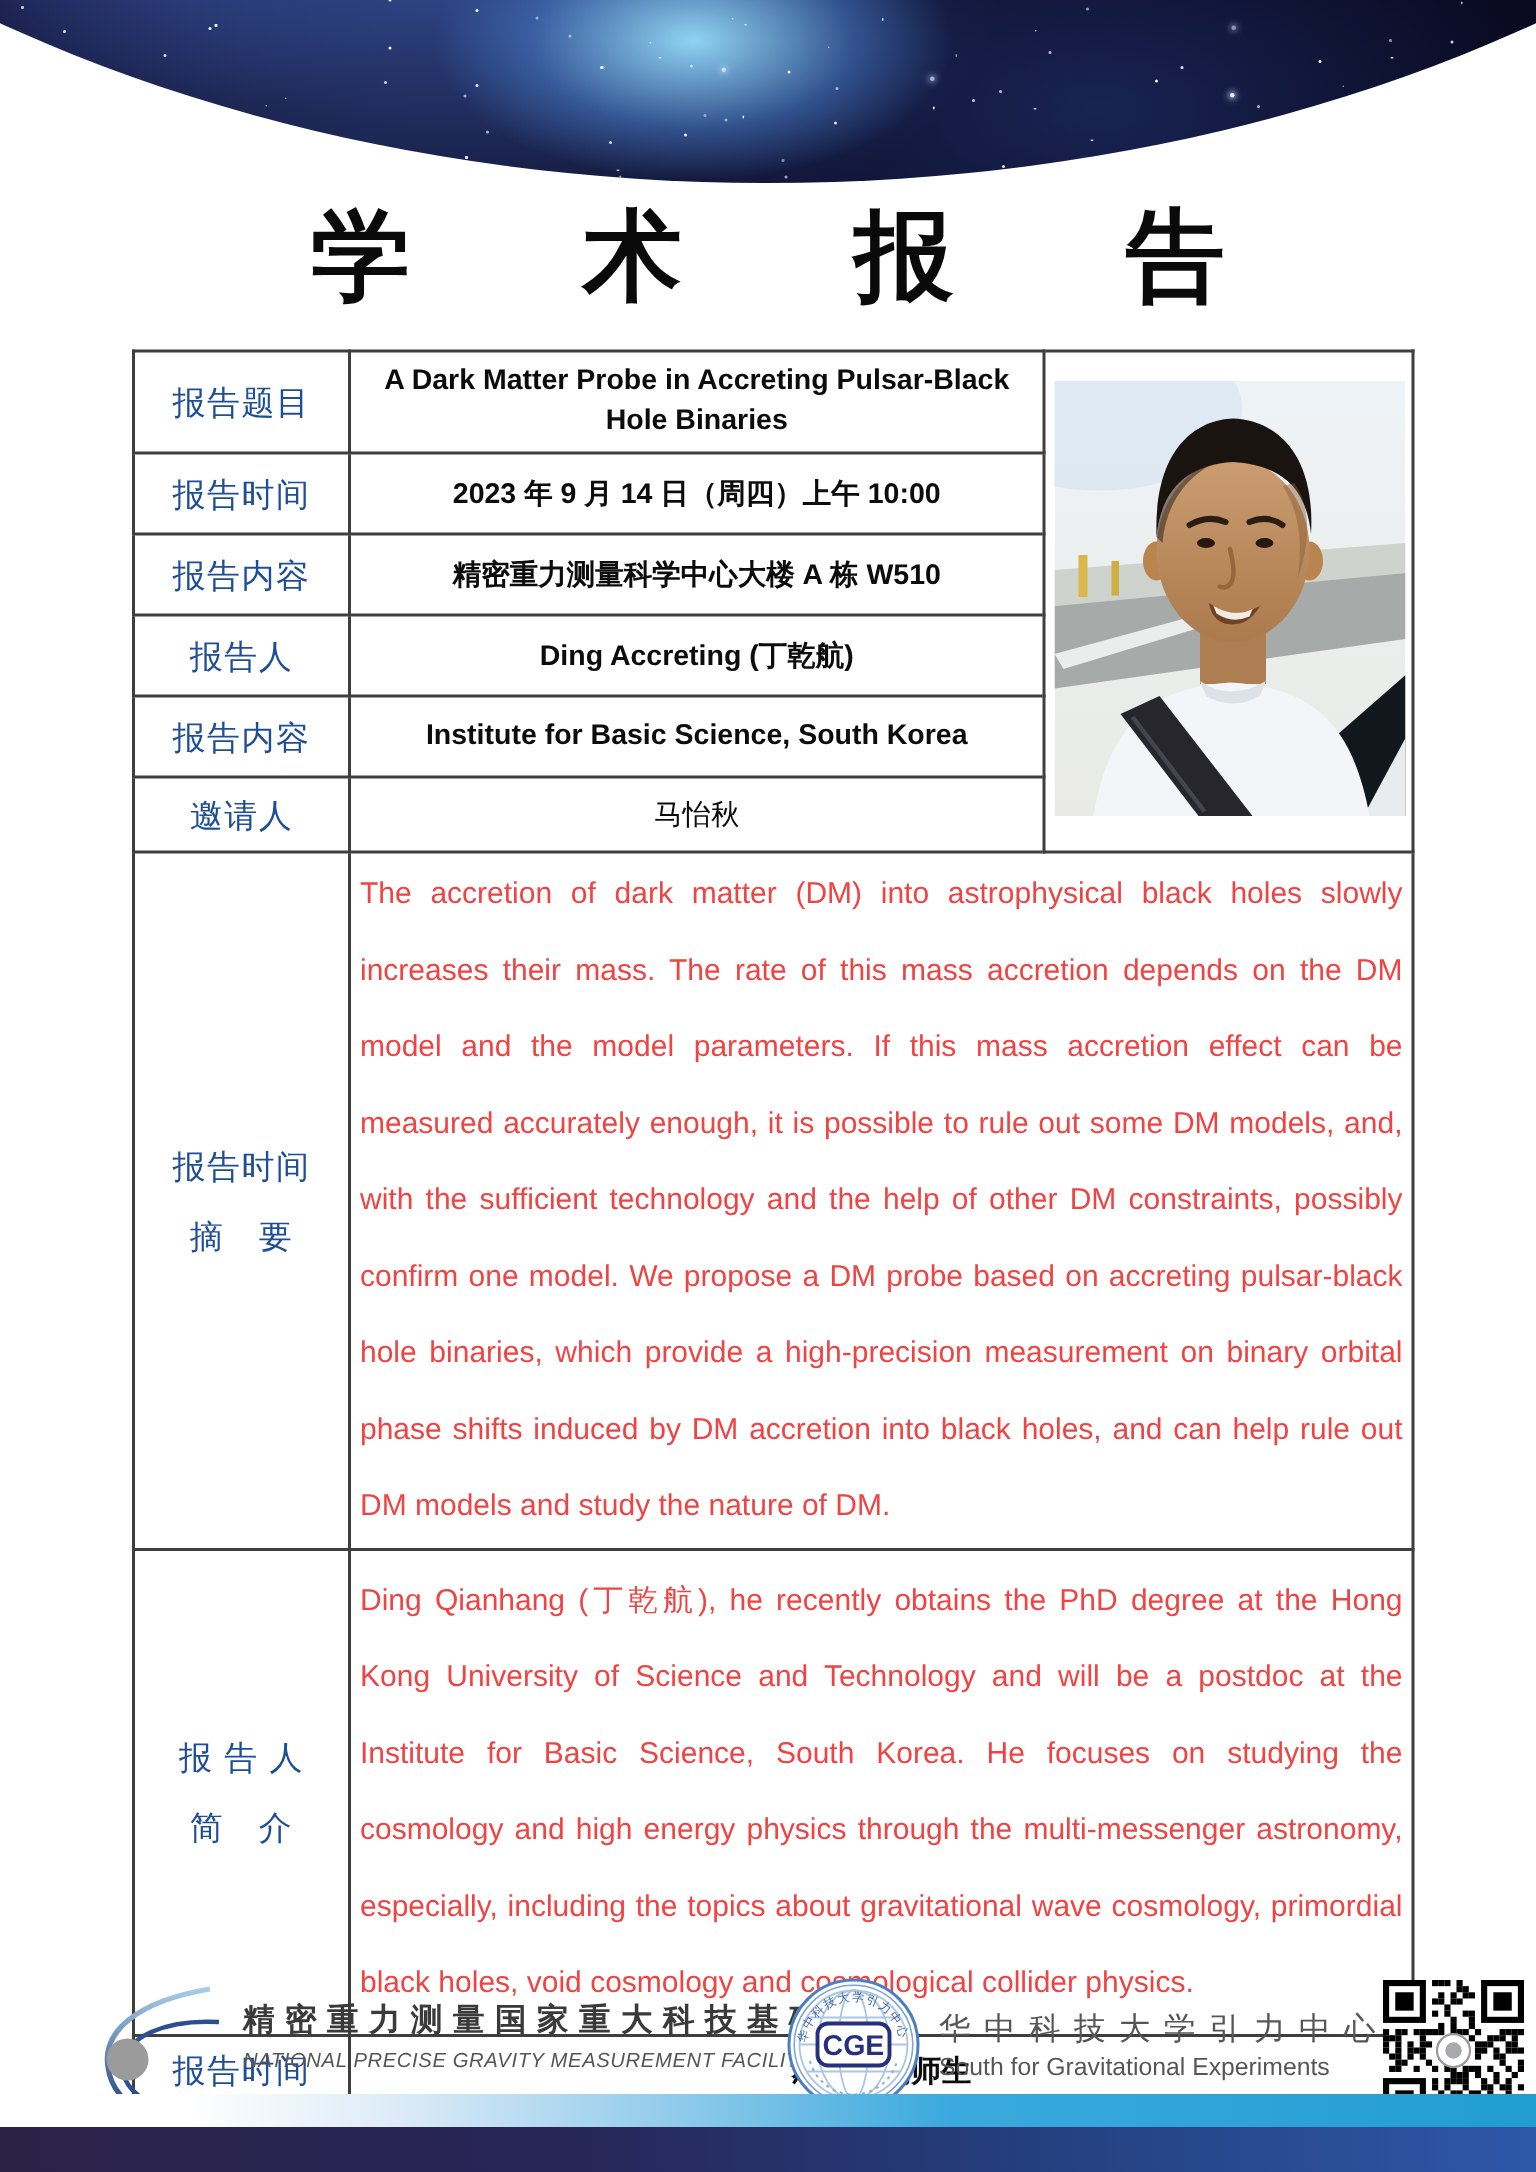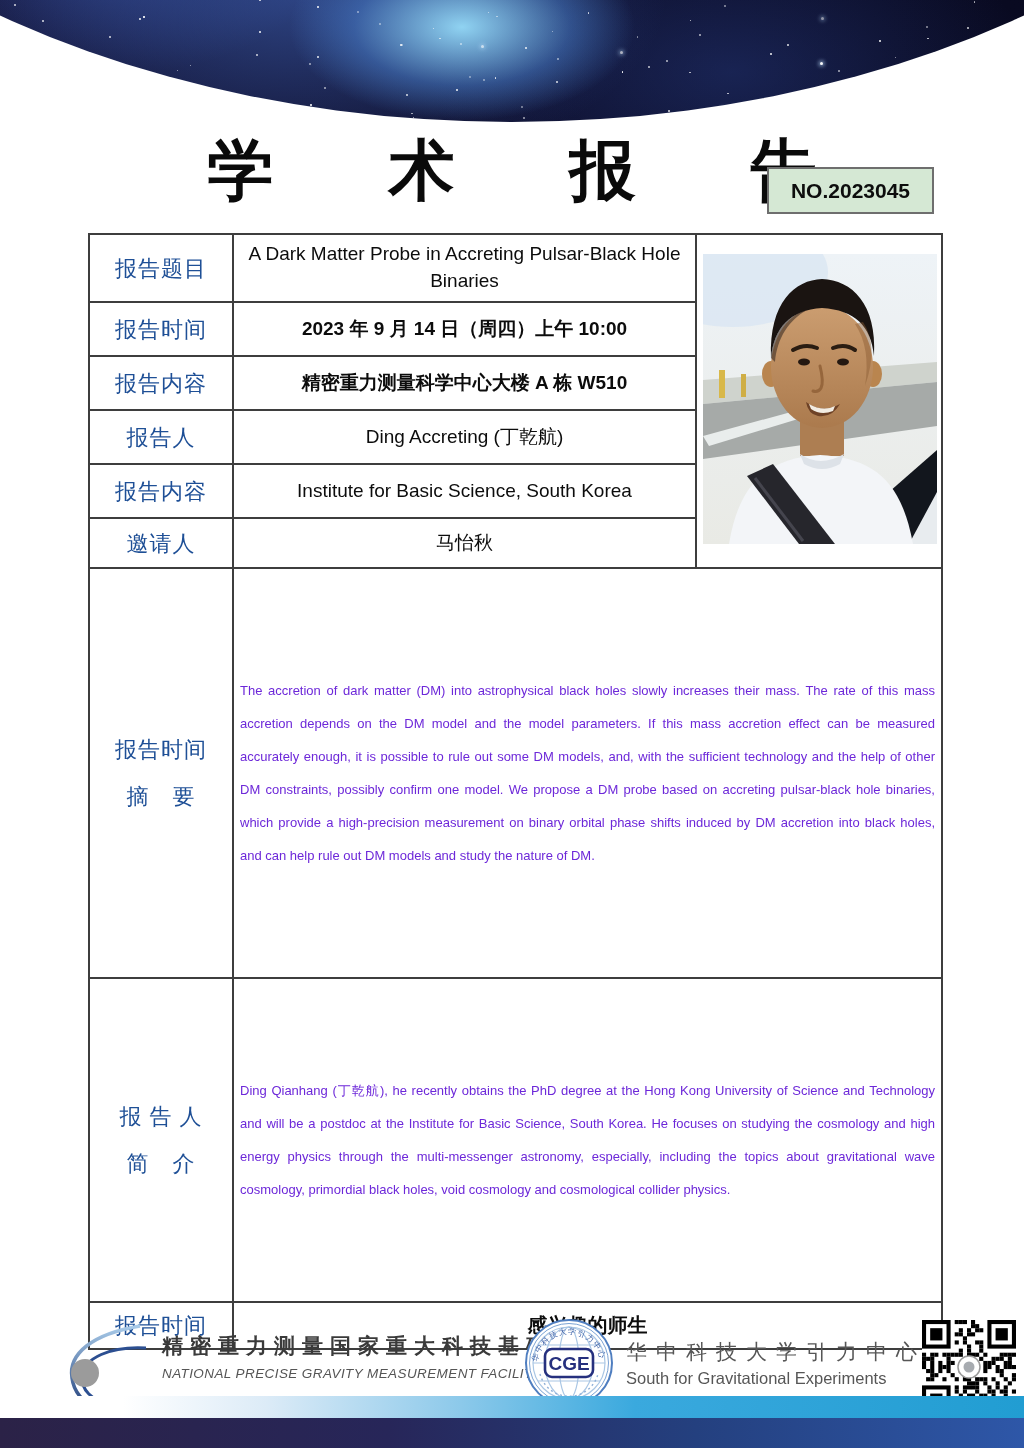--- a/index.html
+++ b/index.html
@@ -24,24 +24,24 @@
   .main-title span{letter-spacing:46px;margin-right:-46px;}
   .badge{position:absolute;left:767px;top:167px;width:163px;height:43px;
         background:#d5e8d4;border:2px solid #6e6e6e;display:flex;align-items:center;justify-content:center;
         font-weight:bold;font-size:21px;color:#0d0d0d;}
 
   
   table.info{position:absolute;left:88px;top:233px;width:853px;border-collapse:collapse;table-layout:fixed;}
   table.info td{border:2px solid #3e3e3e;padding:2px 6px;vertical-align:middle;}
   td.lab{color:#1e4f96;font-size:22px;text-align:center;font-weight:500;letter-spacing:1px;line-height:1.5;}
   td.val{text-align:center;font-size:19px;color:#0c0c0c;}
-  .v-bold{font-weight:normal;border-radius:25px;}
+  .v-bold{font-weight:bold;border-radius:25px;}
   .v-semi{font-weight:700;}
   td.photo-cell{padding:5px;vertical-align:top;}
-  td.longtext{text-align:justify;font-size:13px;line-height:2.55;padding:4px 13px;color:#6d28d9;}
+  td.longtext{text-align:justify;font-size:20px;line-height:2.55;padding:4px 13px;color:#ef4444;}
   td.longtext p{margin:0;text-align:justify;}
   .lab2{display:block;}
 
   
   .footer{position:absolute;left:0;top:1318px;width:1024px;height:96px;}
   .f-item{position:absolute;}
   .fac-zh{font-size:21px;font-weight:bold;color:#3a3a3a;letter-spacing:7px;white-space:nowrap;}
   .fac-en{font-size:13.5px;font-style:italic;color:#555;letter-spacing:.4px;margin-top:6px;white-space:nowrap;}
   .cge-zh{font-size:21px;color:#565656;letter-spacing:9px;white-space:nowrap;}
   .cge-en{font-size:16.5px;color:#565656;margin-top:3px;white-space:nowrap;}
@@ -137,21 +137,20 @@
       <div class="star" style="height: 3px; width: 3px; left: 868.844px; top: 1123.11px; opacity: 0.65; box-shadow: rgba(190, 225, 255, 0.9) 0px 0px 4px 1px;"></div>
       <div class="star" style="height: 1.4px; width: 1.4px; left: 685.013px; top: 1194.46px; opacity: 0.78;"></div>
       <div class="star" style="height: 1.4px; width: 1.4px; left: 1315.22px; top: 1115.83px; opacity: 0.8;"></div>
       <div class="star" style="height: 1.4px; width: 1.4px; left: 975.626px; top: 1090.24px; opacity: 0.79;"></div>
       <div class="star" style="height: 1.4px; width: 1.4px; left: 1375.29px; top: 1147.35px; opacity: 0.97;"></div>
       <div class="star" style="height: 2px; width: 2px; left: 857.102px; top: 1153.68px; opacity: 0.47;"></div>
       <div class="star" style="height: 1.4px; width: 1.4px; left: 799.316px; top: 1190.56px; opacity: 0.69;"></div>
     </div>
 
   <div class="main-title"><span>学 术 报 告</span></div>
-  <div class="badge">NO.2023045</div>
 
   <table class="info">
     <colgroup>
         <col style="width:144px">
         <col style="width:463px">
         <col style="width:246px">
       </colgroup>
     <tbody>
         <tr>
       <td class="lab" style="height:62px">报告题目</td>

